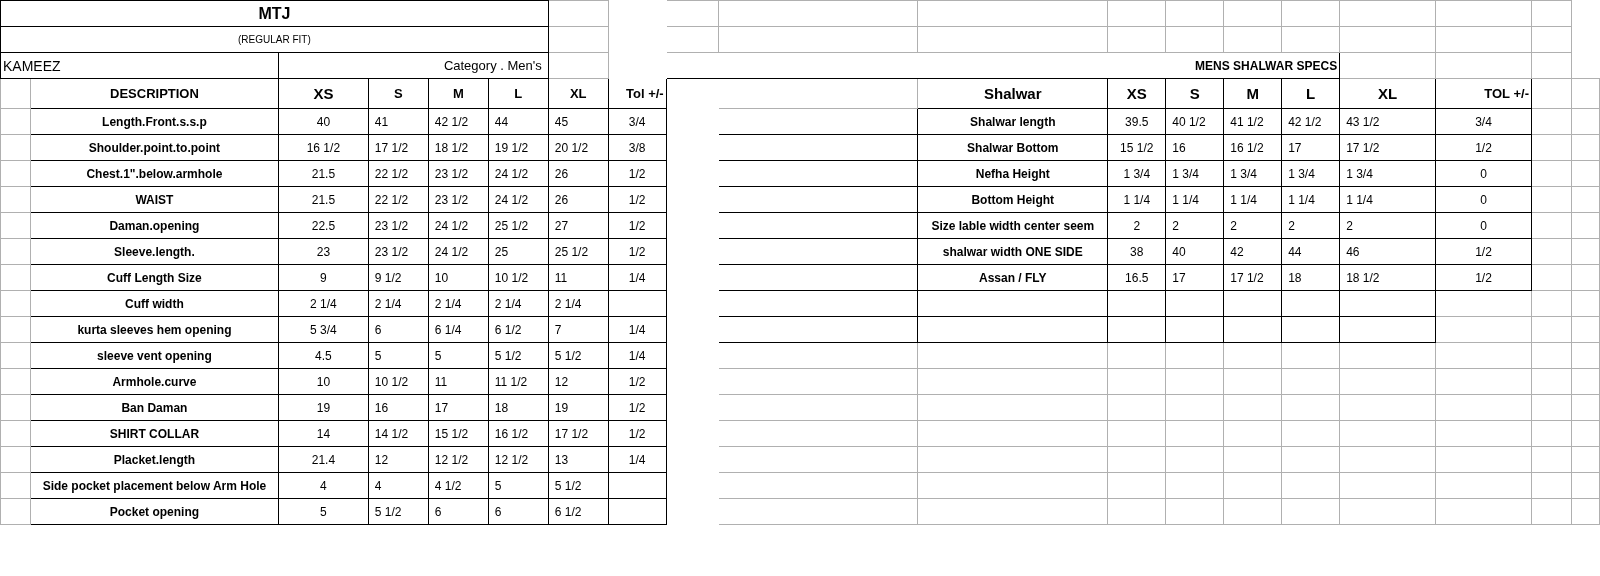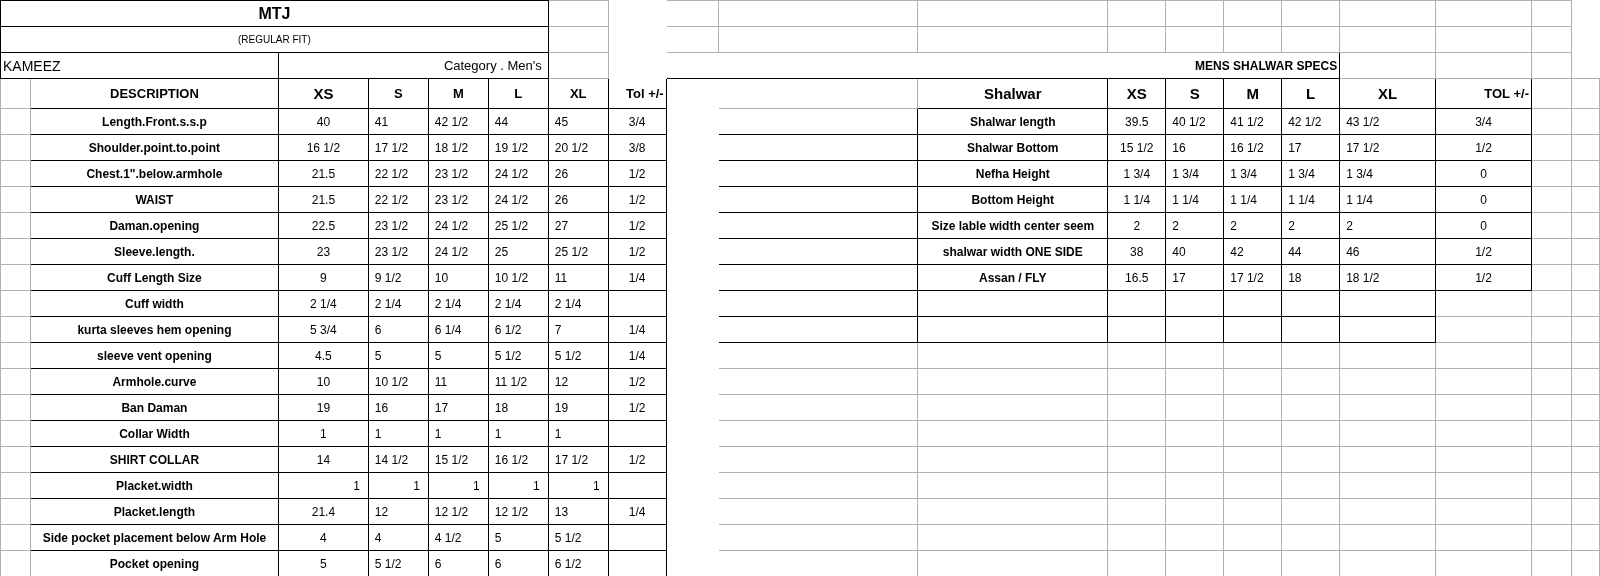--- a/index.html
+++ b/index.html
@@ -384,69 +384,27 @@
           <td class="empty"></td>
           <td class="empty"></td>
           <td class="empty"></td>
           <td class="empty"></td>
           <td class="empty"></td>
           <td class="empty"></td>
           <td class="empty"></td>
         </tr>
         <tr>
           <td class="empty"></td>
-          <td class="rowlabel b">Collar Width</td>
-          <td class="val b">1</td>
-          <td class="val-l b">1</td>
-          <td class="val-l b">1</td>
-          <td class="val-l b">1</td>
-          <td class="val-l b">1</td>
-          <td class="val b"></td>
-          <td class="noborder"></td>
-          <td class="empty"></td>
-          <td class="empty"></td>
-          <td class="empty"></td>
-          <td class="empty"></td>
-          <td class="empty"></td>
-          <td class="empty"></td>
-          <td class="empty"></td>
-          <td class="empty"></td>
-          <td class="empty"></td>
-          <td class="empty"></td>
-        </tr>
-        <tr>
-          <td class="empty"></td>
           <td class="rowlabel b">SHIRT COLLAR</td>
           <td class="val b">14</td>
           <td class="val-l b">14 1/2</td>
           <td class="val-l b">15 1/2</td>
           <td class="val-l b">16 1/2</td>
           <td class="val-l b">17 1/2</td>
           <td class="val b">1/2</td>
-          <td class="noborder"></td>
-          <td class="empty"></td>
-          <td class="empty"></td>
-          <td class="empty"></td>
-          <td class="empty"></td>
-          <td class="empty"></td>
-          <td class="empty"></td>
-          <td class="empty"></td>
-          <td class="empty"></td>
-          <td class="empty"></td>
-          <td class="empty"></td>
-        </tr>
-        <tr>
-          <td class="empty"></td>
-          <td class="rowlabel b">Placket.width</td>
-          <td class="val-r b">1</td>
-          <td class="val-r b">1</td>
-          <td class="val-r b">1</td>
-          <td class="val-r b">1</td>
-          <td class="val-r b">1</td>
-          <td class="val b"></td>
           <td class="noborder"></td>
           <td class="empty"></td>
           <td class="empty"></td>
           <td class="empty"></td>
           <td class="empty"></td>
           <td class="empty"></td>
           <td class="empty"></td>
           <td class="empty"></td>
           <td class="empty"></td>
           <td class="empty"></td>

